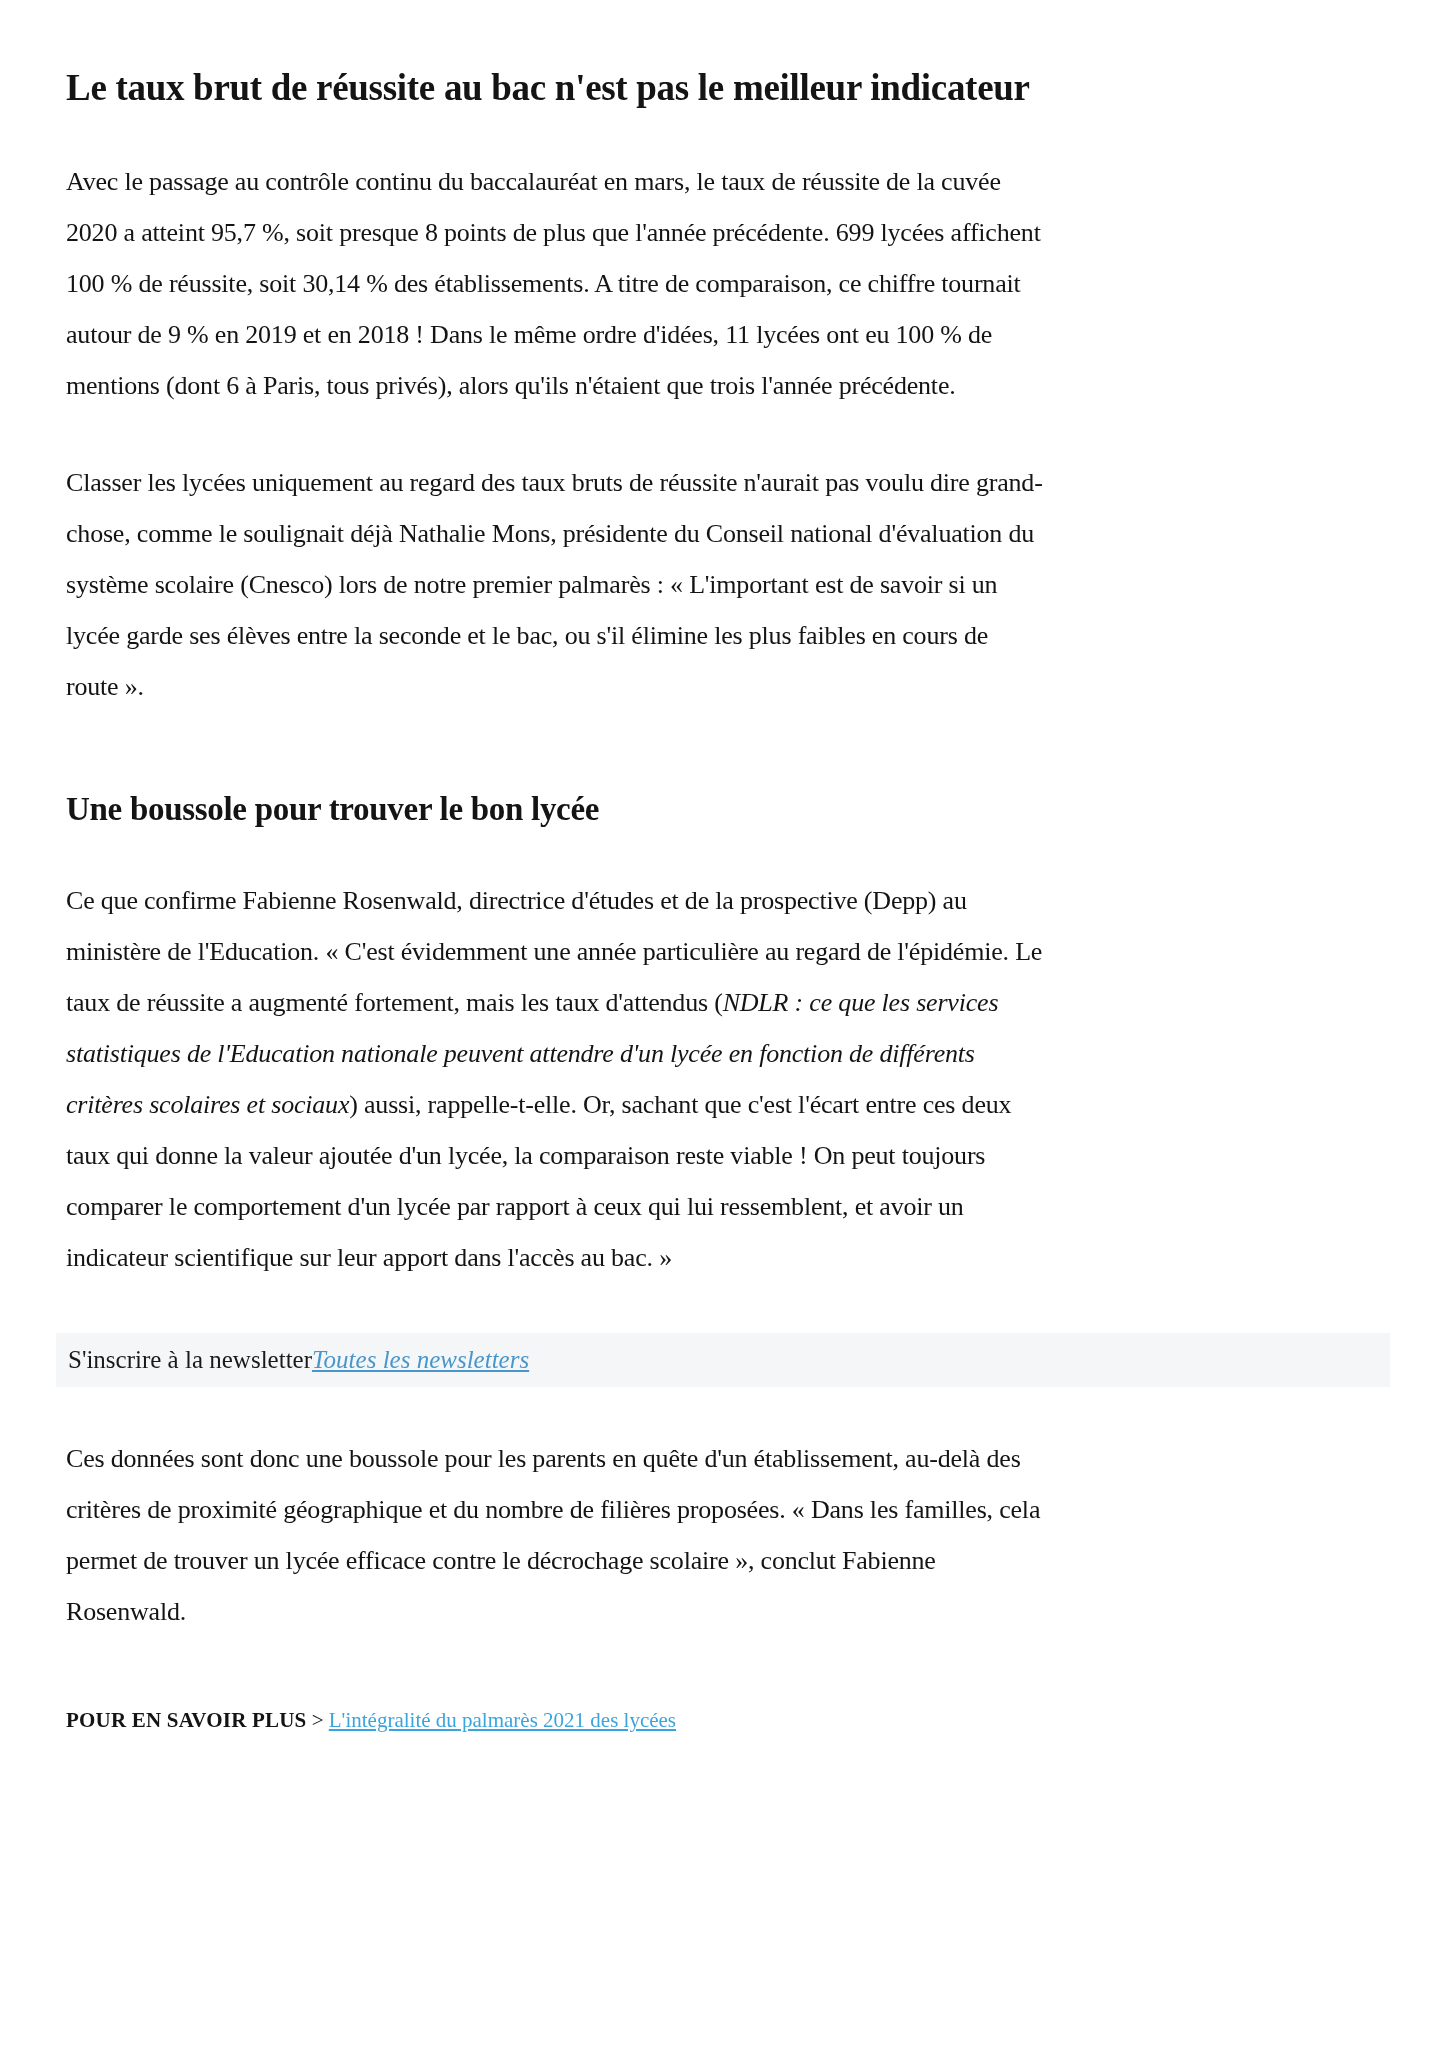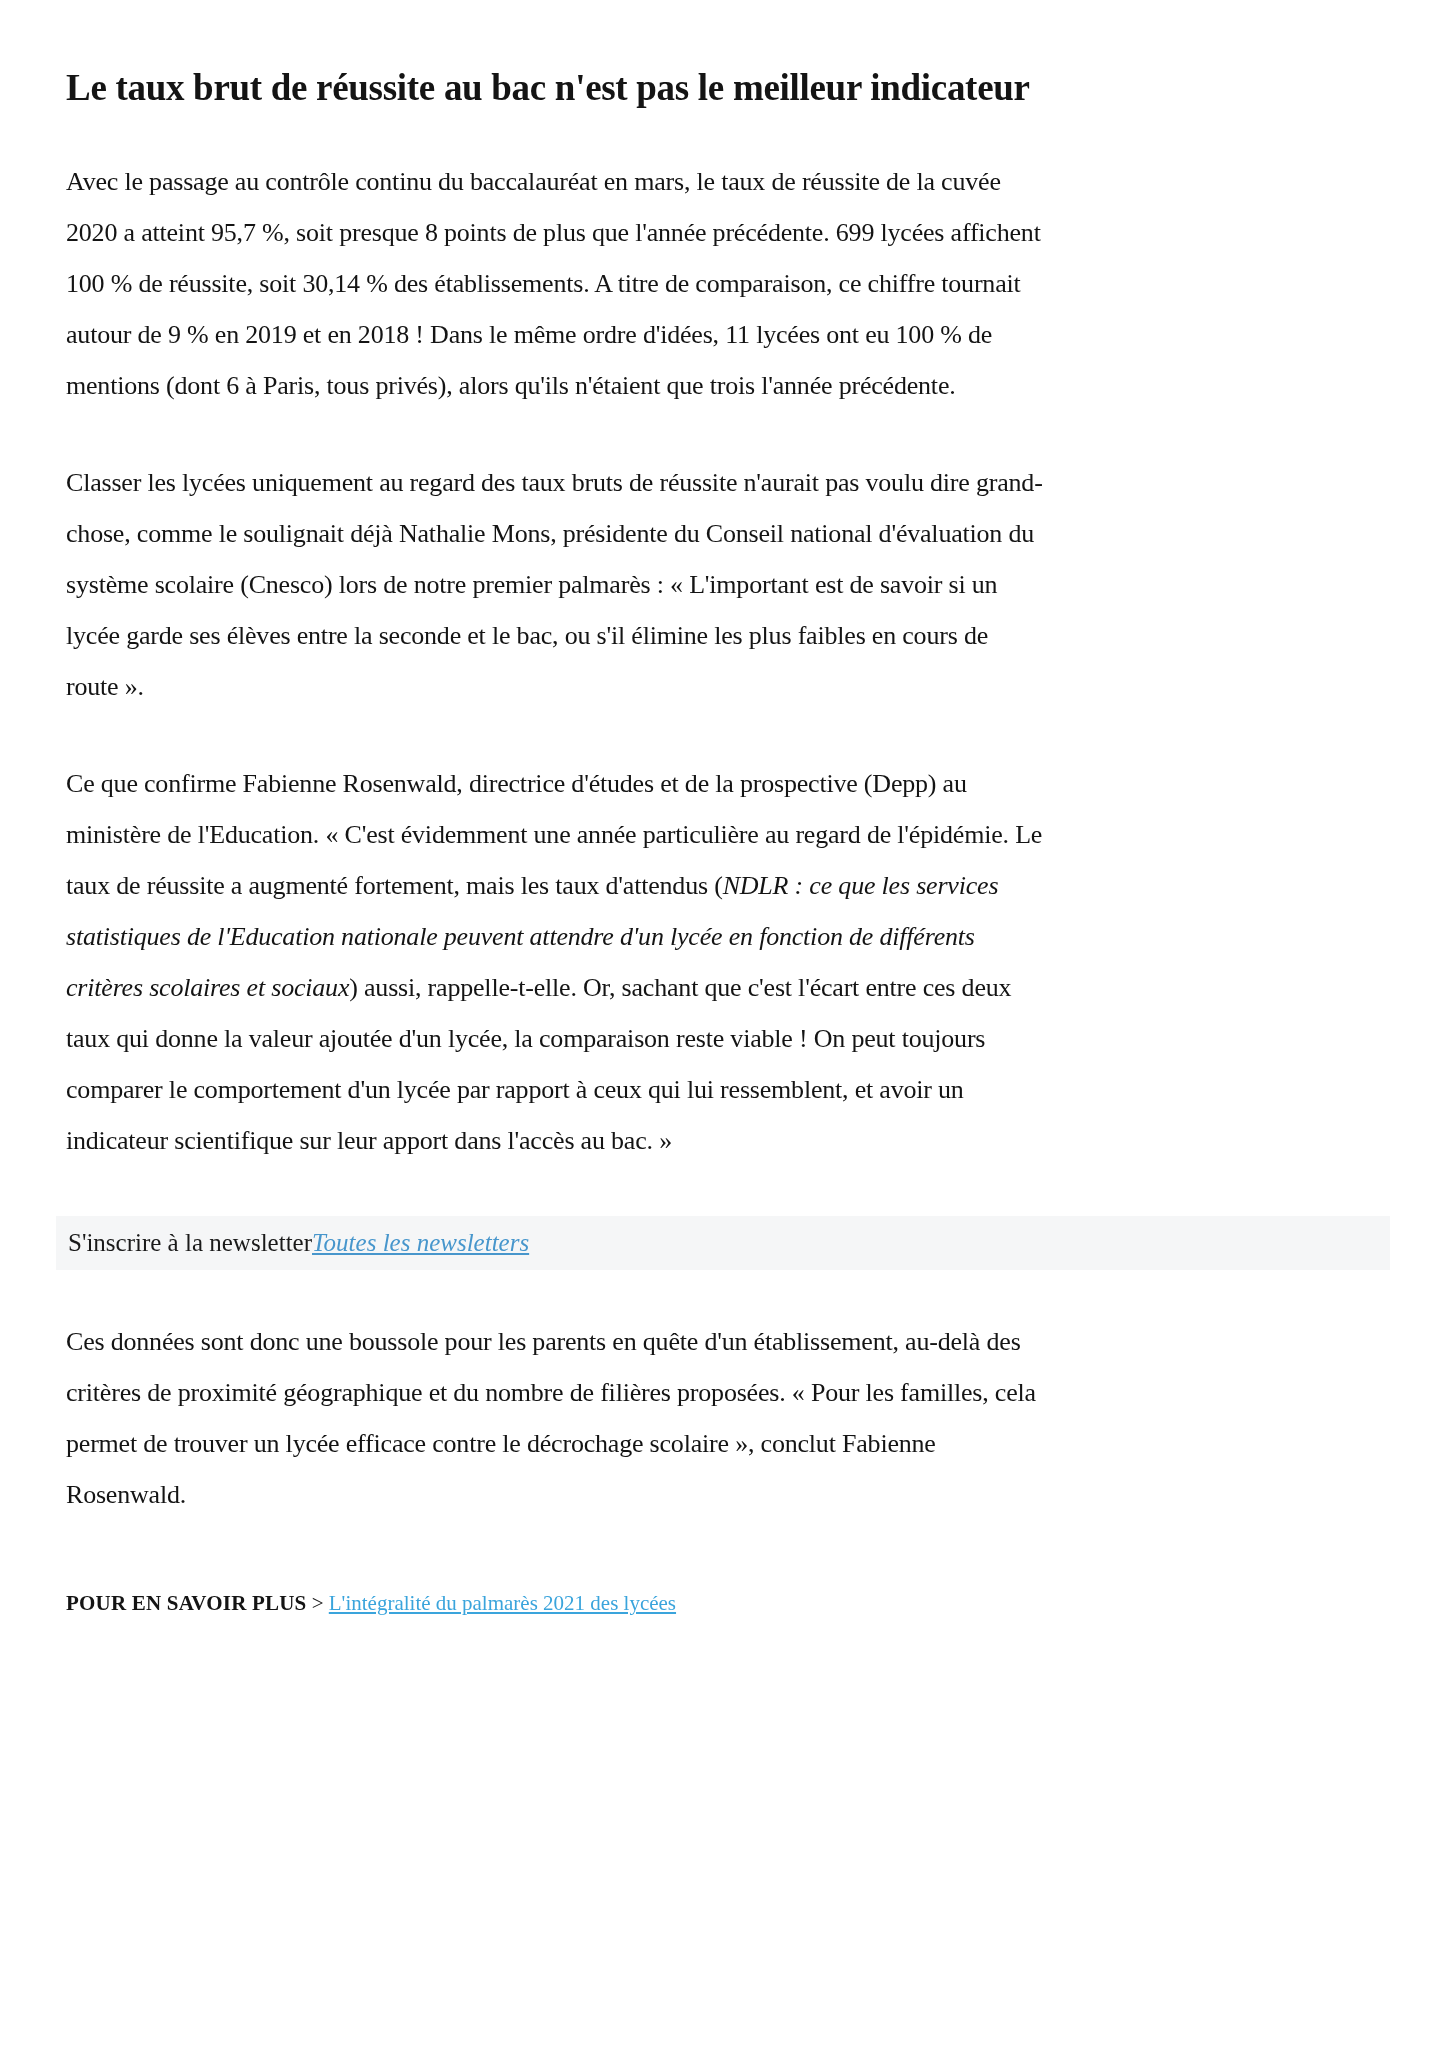--- a/index.html
+++ b/index.html
@@ -85,24 +85,25 @@
 <body>
 
 <div class="page">
 
   <h1 class="article-h1">Le taux brut de réussite au bac n'est pas le meilleur indicateur</h1>
 
   <p class="article-p">Avec le passage au contrôle continu du baccalauréat en mars, le taux de réussite de la cuvée 2020 a atteint 95,7 %, soit presque 8 points de plus que l'année précédente. 699 lycées affichent 100 % de réussite, soit 30,14 % des établissements. A titre de comparaison, ce chiffre tournait autour de 9 % en 2019 et en 2018 ! Dans le même ordre d'idées, 11 lycées ont eu 100 % de mentions (dont 6 à Paris, tous privés), alors qu'ils n'étaient que trois l'année précédente.</p>
 
   <p class="article-p">Classer les lycées uniquement au regard des taux bruts de réussite n'aurait pas voulu dire grand-chose, comme le soulignait déjà Nathalie Mons, présidente du Conseil national d'évaluation du système scolaire (Cnesco) lors de notre premier palmarès : « L'important est de savoir si un lycée garde ses élèves entre la seconde et le bac, ou s'il élimine les plus faibles en cours de route ».</p>
 
+  <h2 class="article-h2">Une boussole pour trouver le bon lycée</h2>
 
   <p class="article-p"><span>Ce que confirme Fabienne Rosenwald, directrice d'études et de la prospective (Depp) au ministère de l'Education. « C'est évidemment une année particulière au regard de l'épidémie. Le taux de réussite a augmenté fortement, mais les taux d'attendus (</span><em>NDLR : ce que les services statistiques de l'Education nationale peuvent attendre d'un lycée en fonction de différents critères scolaires et sociaux</em><span>) aussi, rappelle-t-elle. Or, sachant que c'est l'écart entre ces deux taux qui donne la valeur ajoutée d'un lycée, la comparaison reste viable ! On peut toujours comparer le comportement d'un lycée par rapport à ceux qui lui ressemblent, et avoir un indicateur scientifique sur leur apport dans l'accès au bac. »</span></p>
 
   <div class="newsletter-bar"><a class="newsletter-signup" href="#">S'inscrire à la newsletter</a><a class="newsletter-link" href="#">Toutes les newsletters</a></div>
 
-  <p class="article-p">Ces données sont donc une boussole pour les parents en quête d'un établissement, au-delà des critères de proximité géographique et du nombre de filières proposées. « Pour les familles, cela permet de trouver un lycée efficace contre le décrochage scolaire », conclut Fabienne Rosenwald.</p>
+  <p class="article-p">Ces données sont donc une boussole pour les parents en quête d'un établissement, au-delà des critères de proximité géographique et du nombre de filières proposées. « Dans les familles, cela permet de trouver un lycée efficace contre le décrochage scolaire », conclut Fabienne Rosenwald.</p>
 
   <p class="more-line"><strong class="more-label">POUR EN SAVOIR PLUS</strong>
     <span class="more-sep">&gt;</span>
     <a class="more-link" href="#">L'intégralité du palmarès 2021 des lycées</a></p>
 
 </div>
 
 </body></html>

